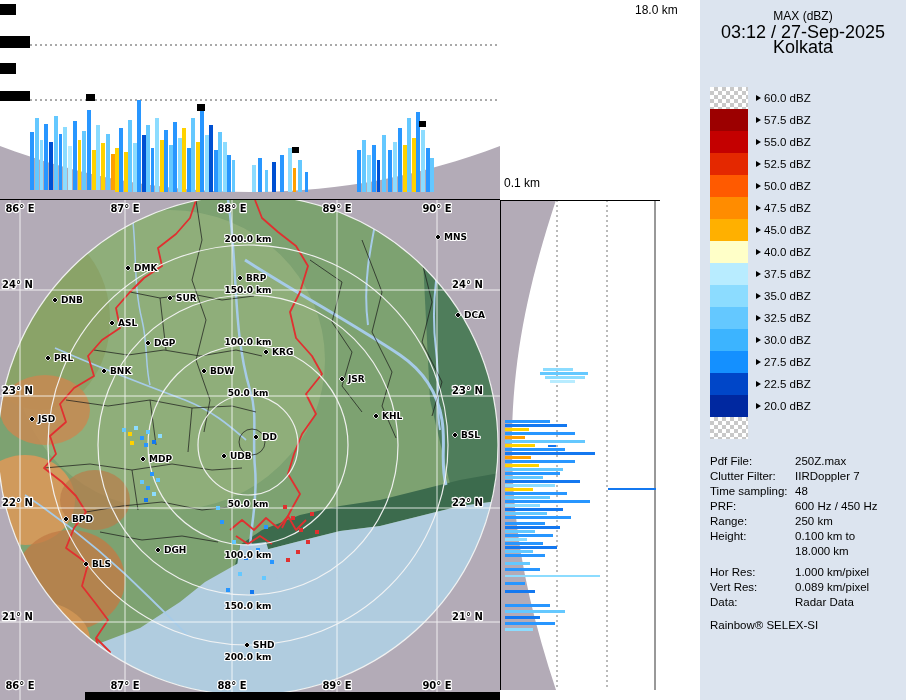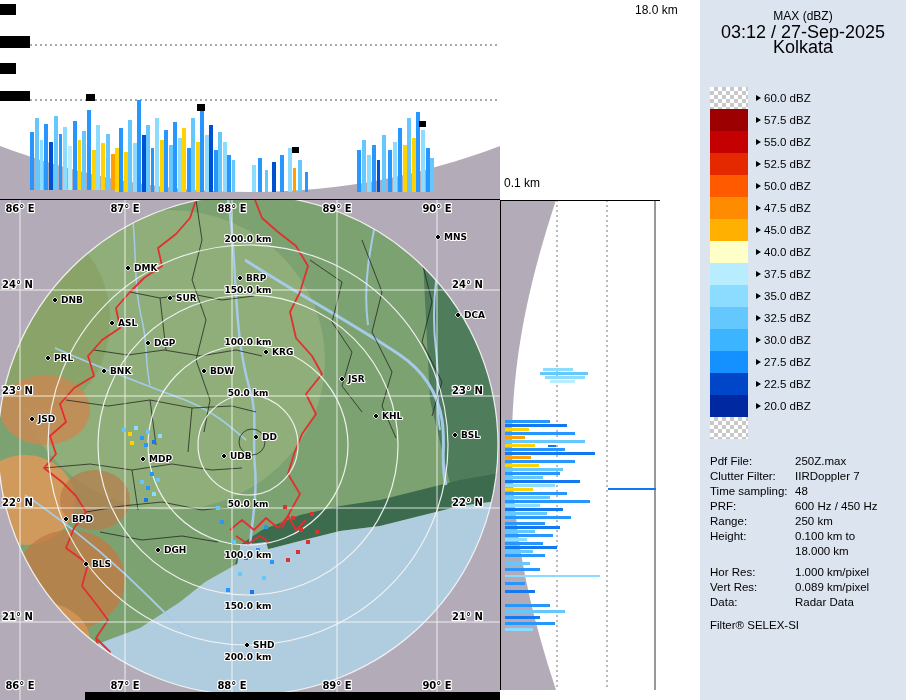--- a/index.html
+++ b/index.html
@@ -524,17 +524,17 @@
         </div>
         <div class="info-row">
           <span class="info-key">Vert Res:</span>
           <span class="info-val">0.089 km/pixel</span>
         </div>
         <div class="info-row">
           <span class="info-key">Data:</span>
           <span class="info-val">Radar Data</span>
         </div>
       </div>
-    <div class="brand">Filter® SELEX-SI</div>
+    <div class="brand">Rainbow® SELEX-SI</div>
   </div>
 
   <div class="black-bar"></div>
 </div>
 
 </body></html>

